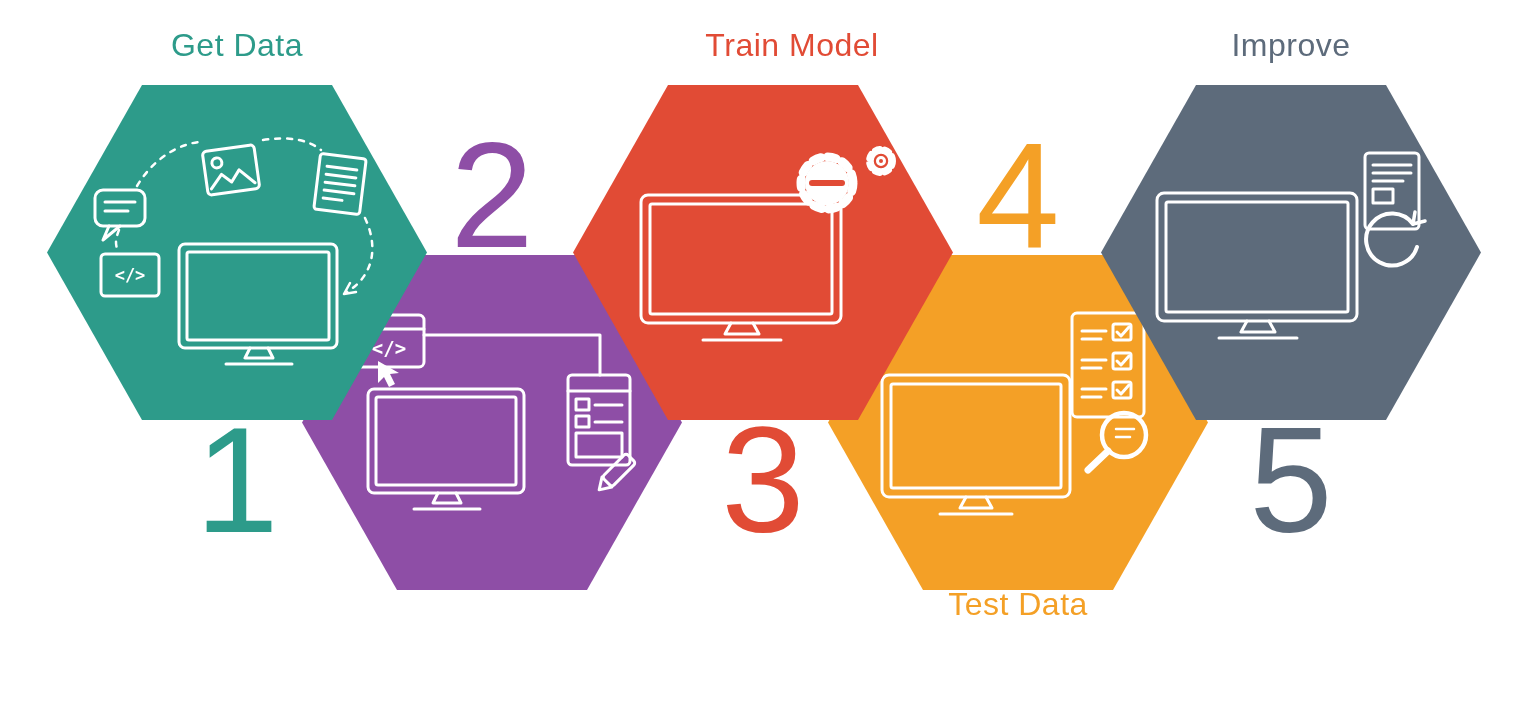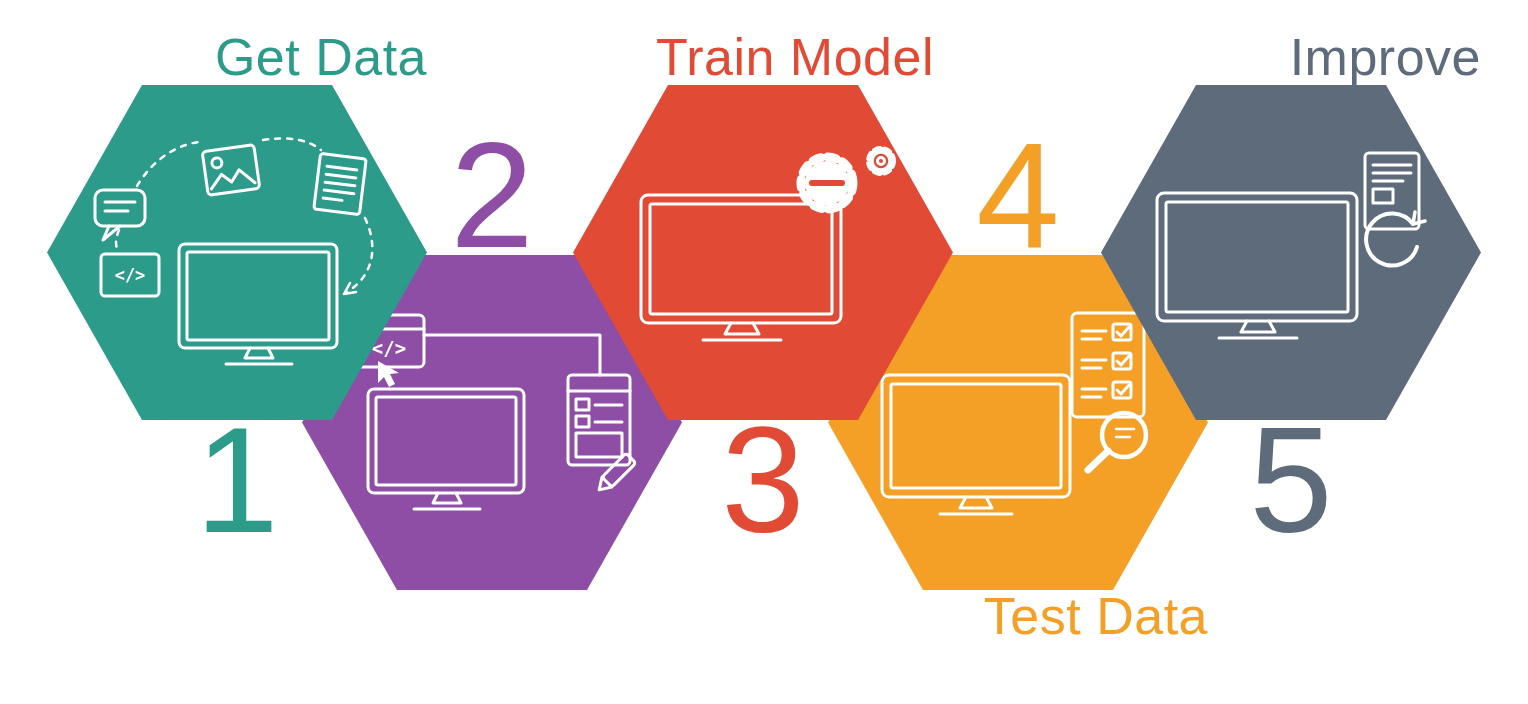--- a/index.html
+++ b/index.html
@@ -22,22 +22,22 @@
     display:flex;
     align-items:center;
     justify-content:center;
   }
   .hex.row-top{ top:85px; z-index:2; }
   .hex.row-bottom{ top:255px; z-index:1; }
 
   .step-label{
     position:absolute;
     width:380px;
-    text-align:right;
-    font-size:52px;
+    text-align:center;
+    font-size:32px;
     line-height:1.2;
     letter-spacing:0.5px;
     z-index:3;
   }
   .step-label.two-line{ width:500px; line-height:48px; }
 
   .step-number{
     position:absolute;
     width:380px;
     text-align:center;
@@ -141,21 +141,21 @@
         <rect x="234" y="128" width="46" height="24"></rect>
       </g>
       <g transform="rotate(45 272 170)">
         <rect x="265" y="146" width="14" height="34" rx="3"></rect>
         <path d="M265 180 l7 11 l7 -11"></path>
       </g>
     </svg>
   </div>
 
 
-  <div class="step-label" style="left: 554px; top: 26px; color: rgb(225, 75, 53);">Train Model</div>
+  <div class="step-label" style="left: 602px; top: 26px; color: rgb(225, 75, 53);">Train Model</div>
 
   <div class="hex row-top" style="left: 573px; background-color: rgb(225, 75, 53);">
     <svg class="icon-svg" width="300" height="215" viewBox="0 0 300 215">
       <g>
         <rect x="28" y="50" width="200" height="128" rx="7"></rect>
         <rect x="37" y="59" width="182" height="110" rx="2"></rect>
         <path d="M118 178 l-6 11 h34 l-6 -11"></path>
         <line x1="90" y1="195" x2="168" y2="195"></line>
       </g>
       <g>

